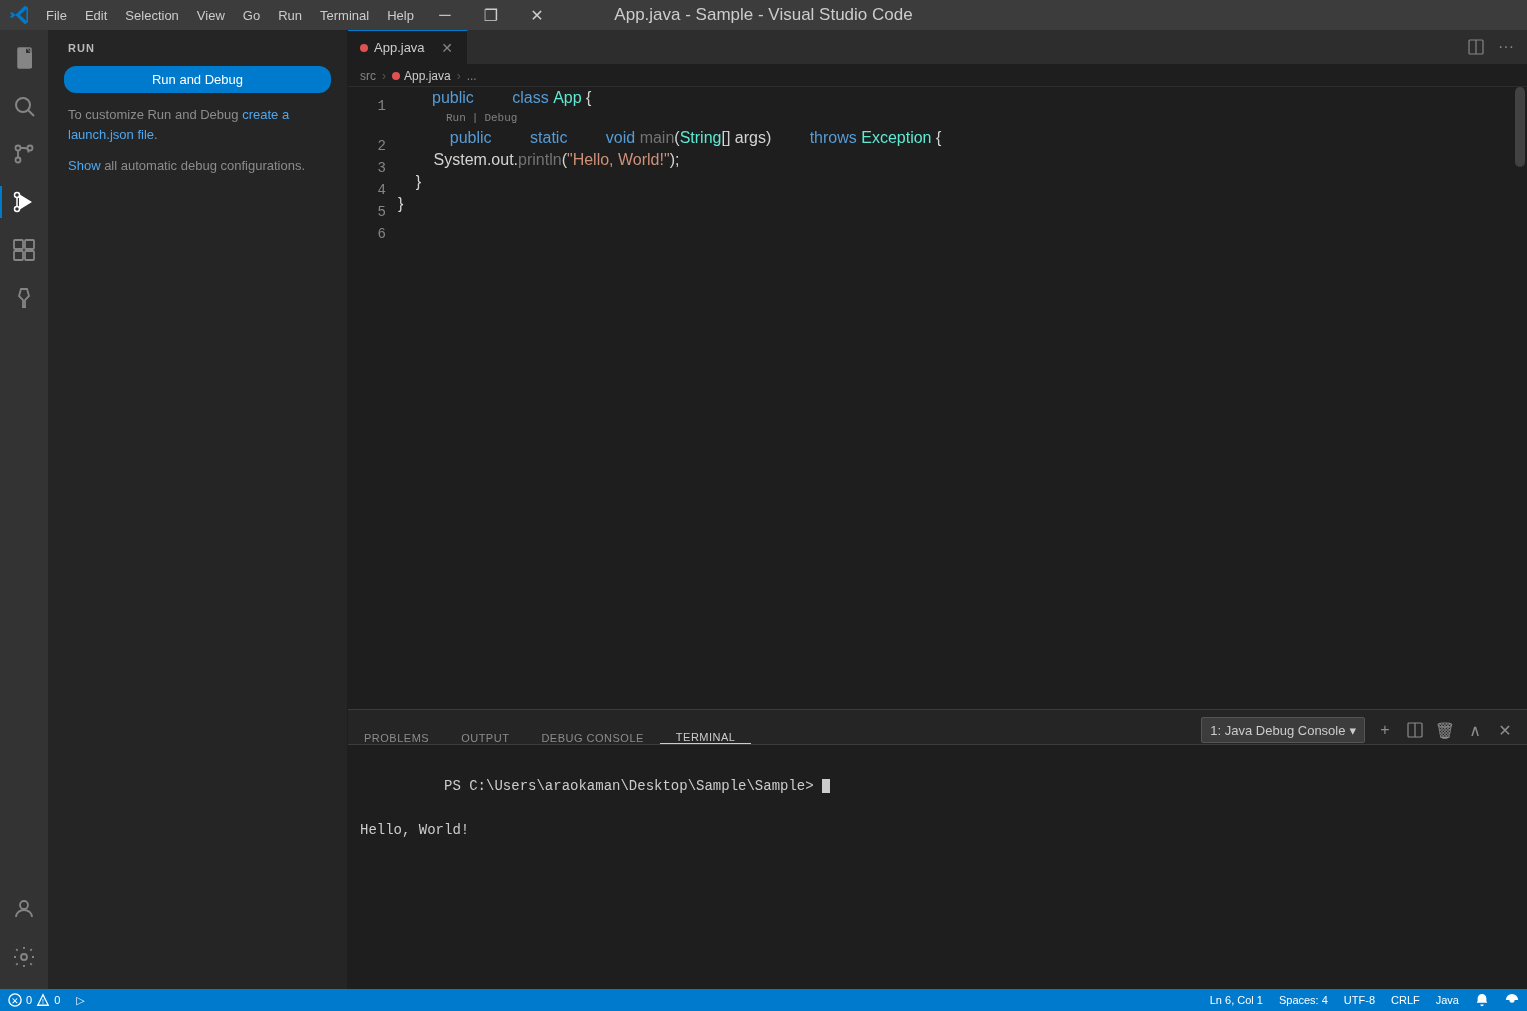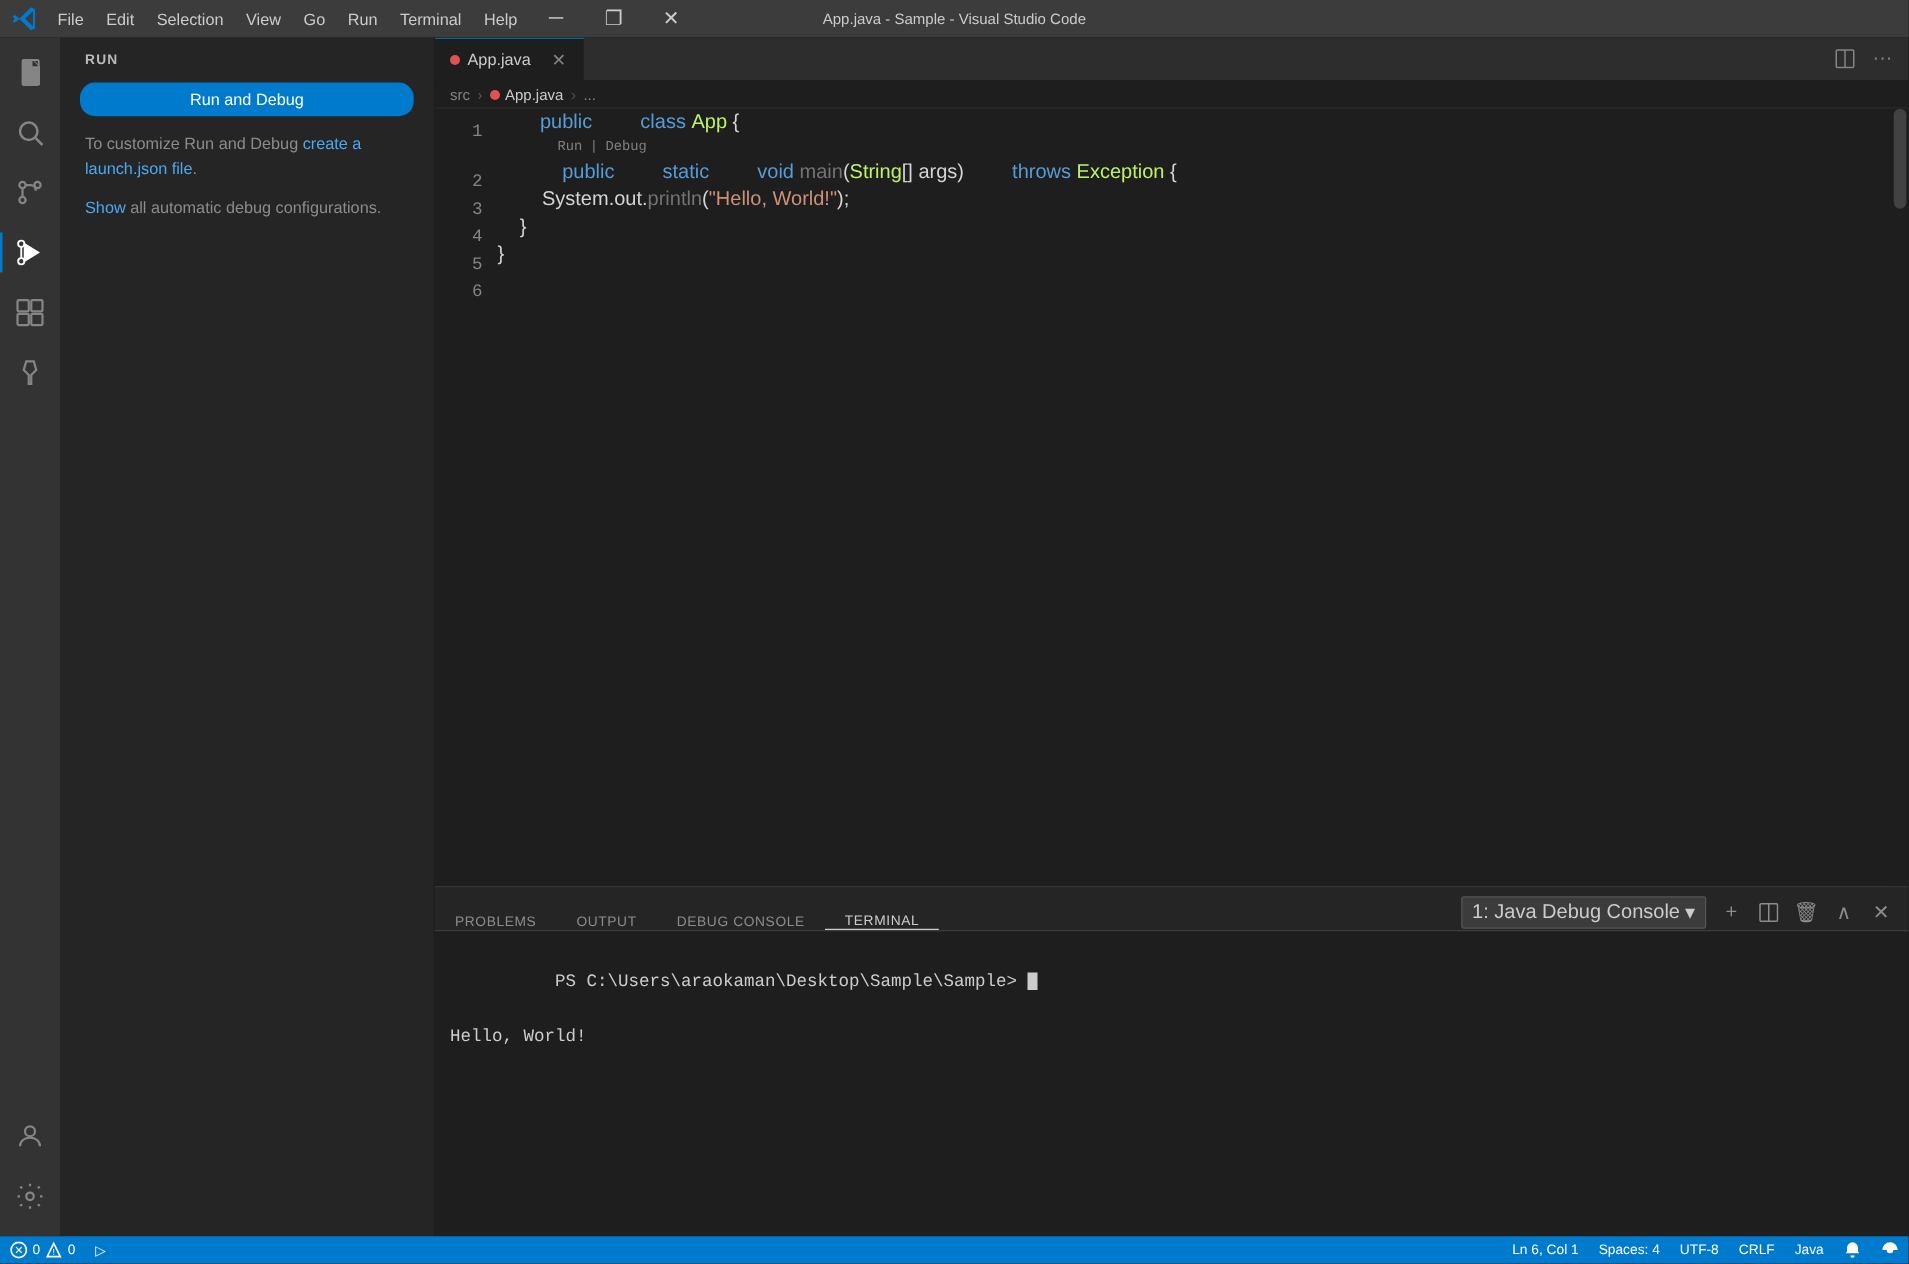--- a/index.html
+++ b/index.html
@@ -32,21 +32,21 @@
       font-size: 13px;
       padding: 2px 8px;
       cursor: pointer;
       border-radius: 3px;
     }
     .titlebar-title {
       position: absolute;
       left: 50%;
       transform: translateX(-50%);
       color: #cccccc;
-      font-size: 12px;
+      font-size: 17px;
     }
     .titlebar-controls {
       display: flex;
       align-items: center;
     }
     .titlebar-btn {
       width: 46px;
       height: 30px;
       display: flex;
       align-items: center;
@@ -248,21 +248,21 @@
     }
     .code-line {
       height: 22px;
       display: flex;
       align-items: center;
       white-space: pre;
     }
 
     
     .kw { color: #569cd6; margin-left: 34px; }
-    .type { color: #bef264; }
+    .type { color: #5eead4; }
     .fn { color: #737373; }
     .str { color: #ce9178; }
     .punct { color: #d4d4d4; }
     .plain { color: #d4d4d4; }
 
     
     .code-lens {
       height: 18px;
       font-size: 11px;
       color: #4d9ee5;
@@ -343,21 +343,21 @@
 
     
     .terminal-dropdown {
       display: flex;
       align-items: center;
       padding: 0 8px;
       height: 26px;
       background: #3c3c3c;
       border: 1px solid #555;
       color: #cccccc;
-      font-size: 16px;
+      font-size: 13px;
       cursor: pointer;
       margin-right: 4px;
       border-radius: 2px;
       gap: 4px;
     }
 
     
     .terminal-output {
       flex: 1;
       padding: 8px 12px;

